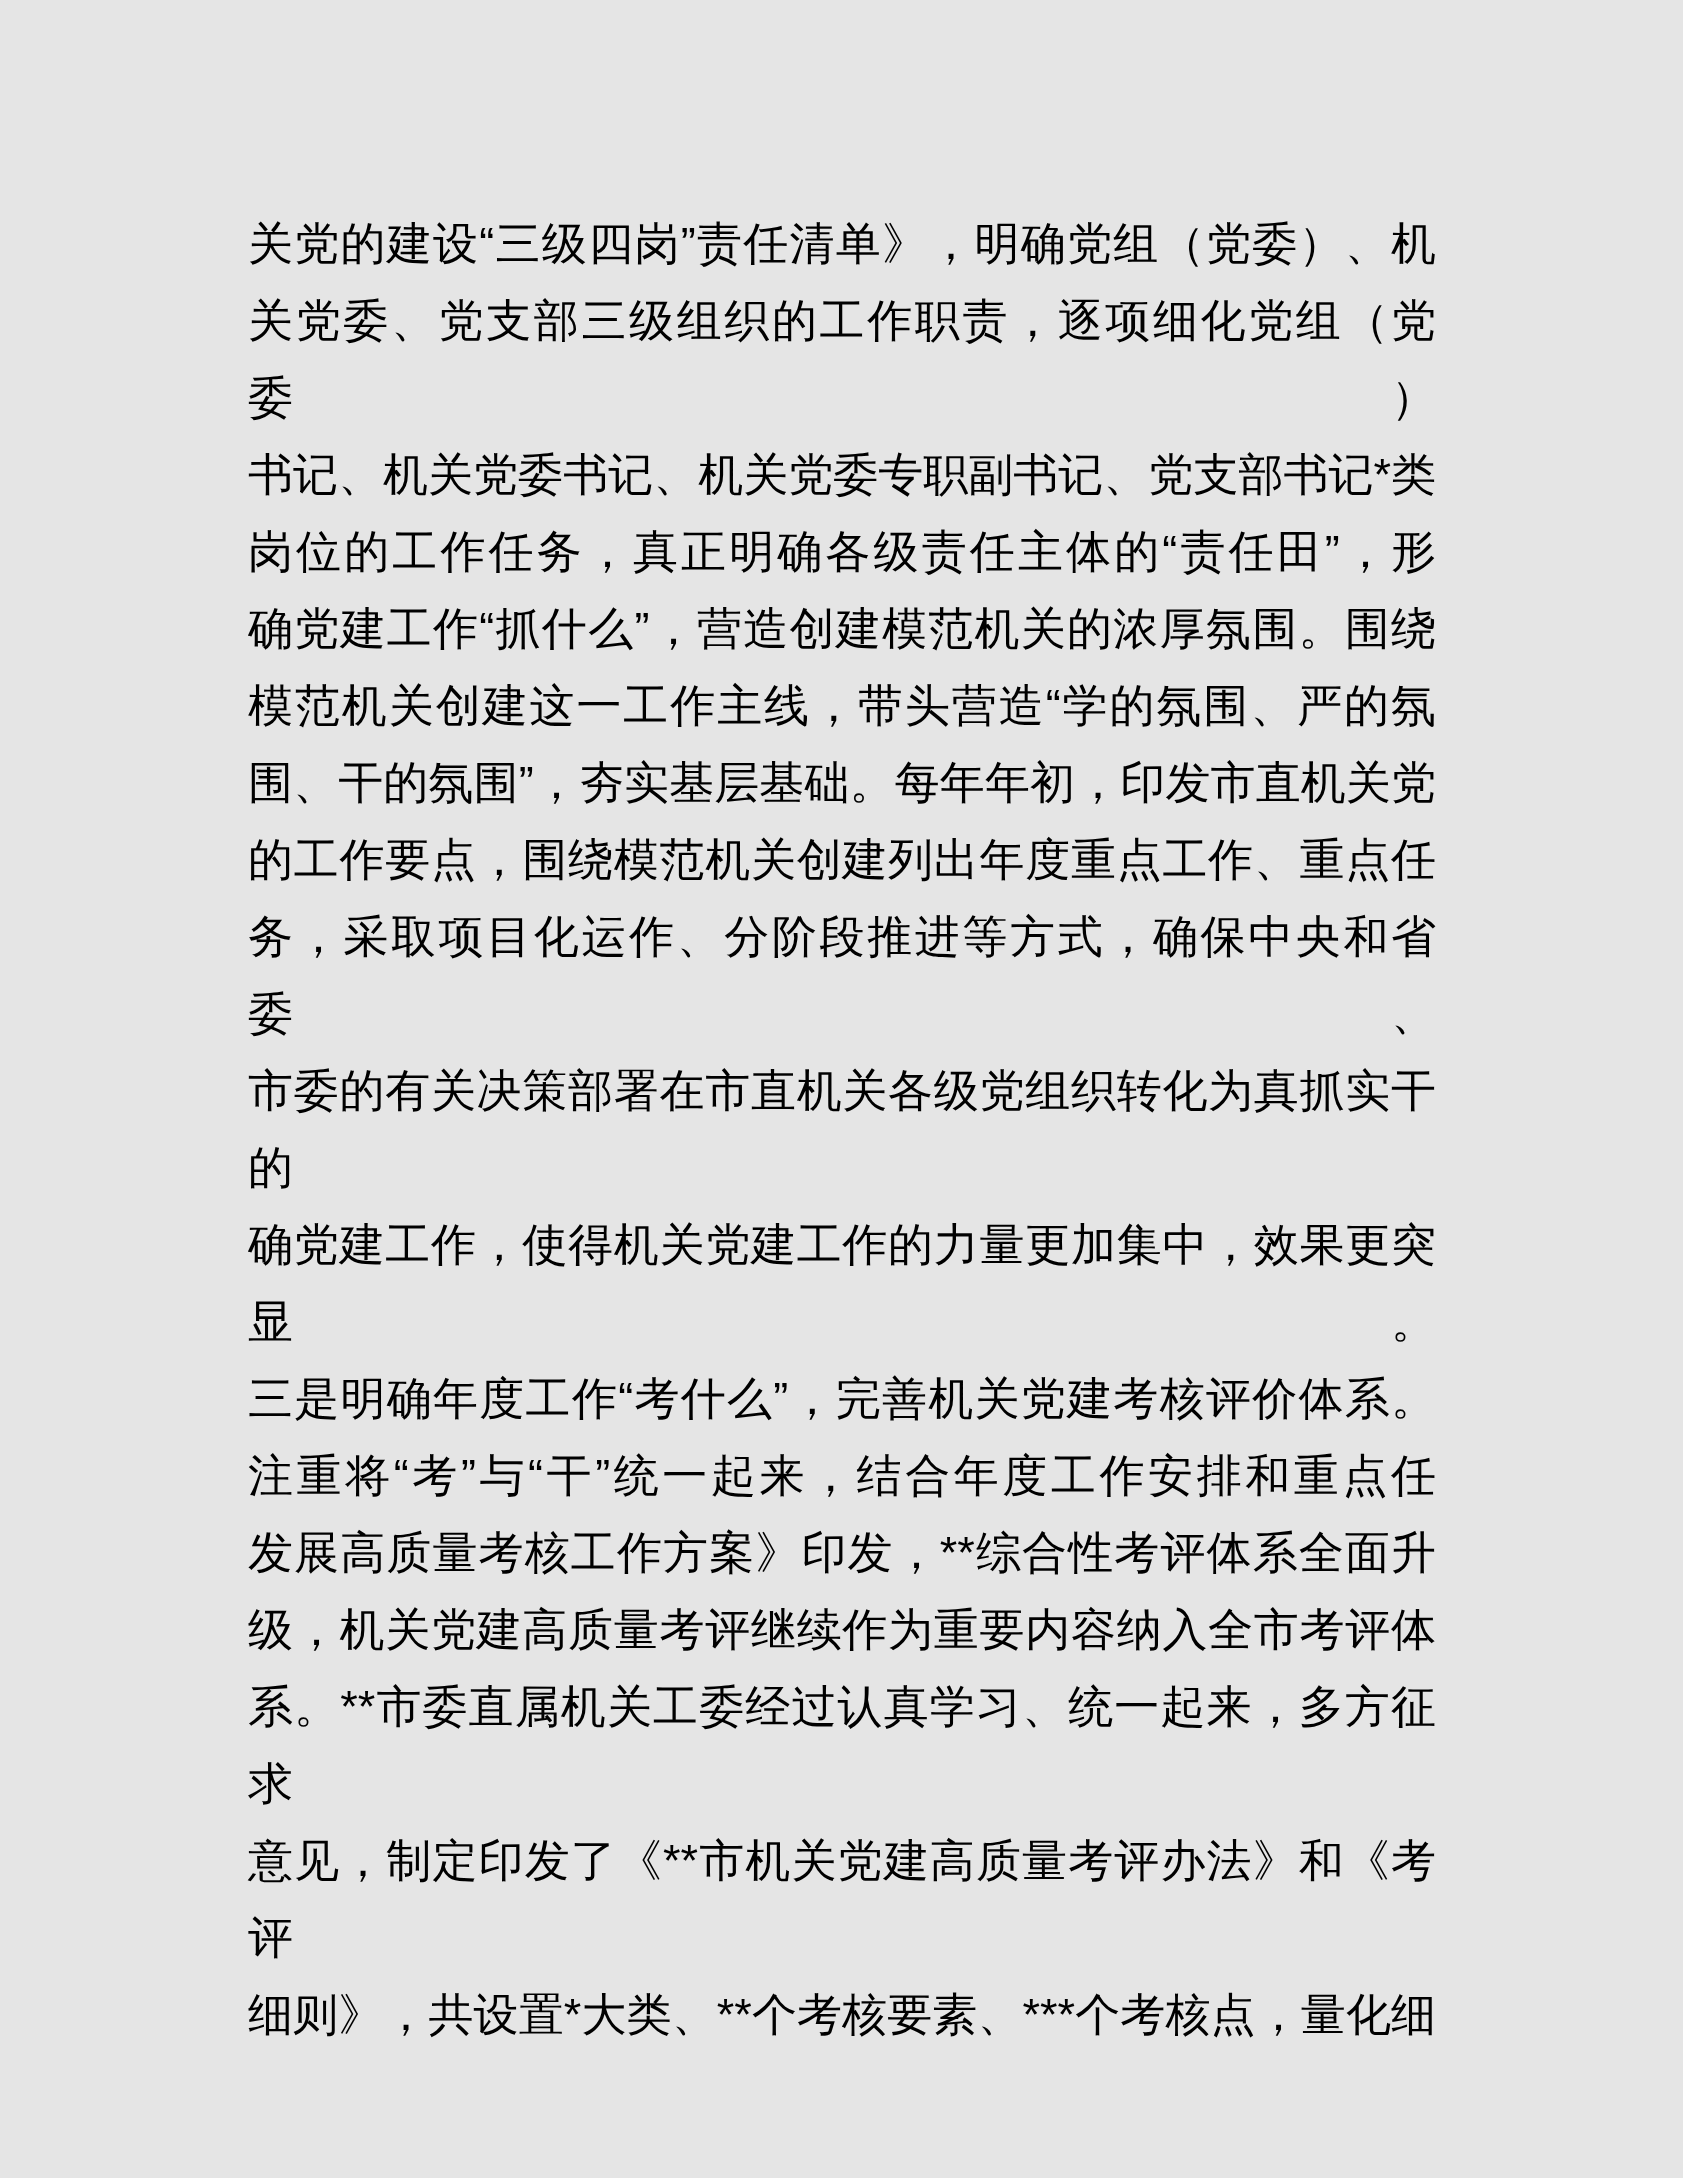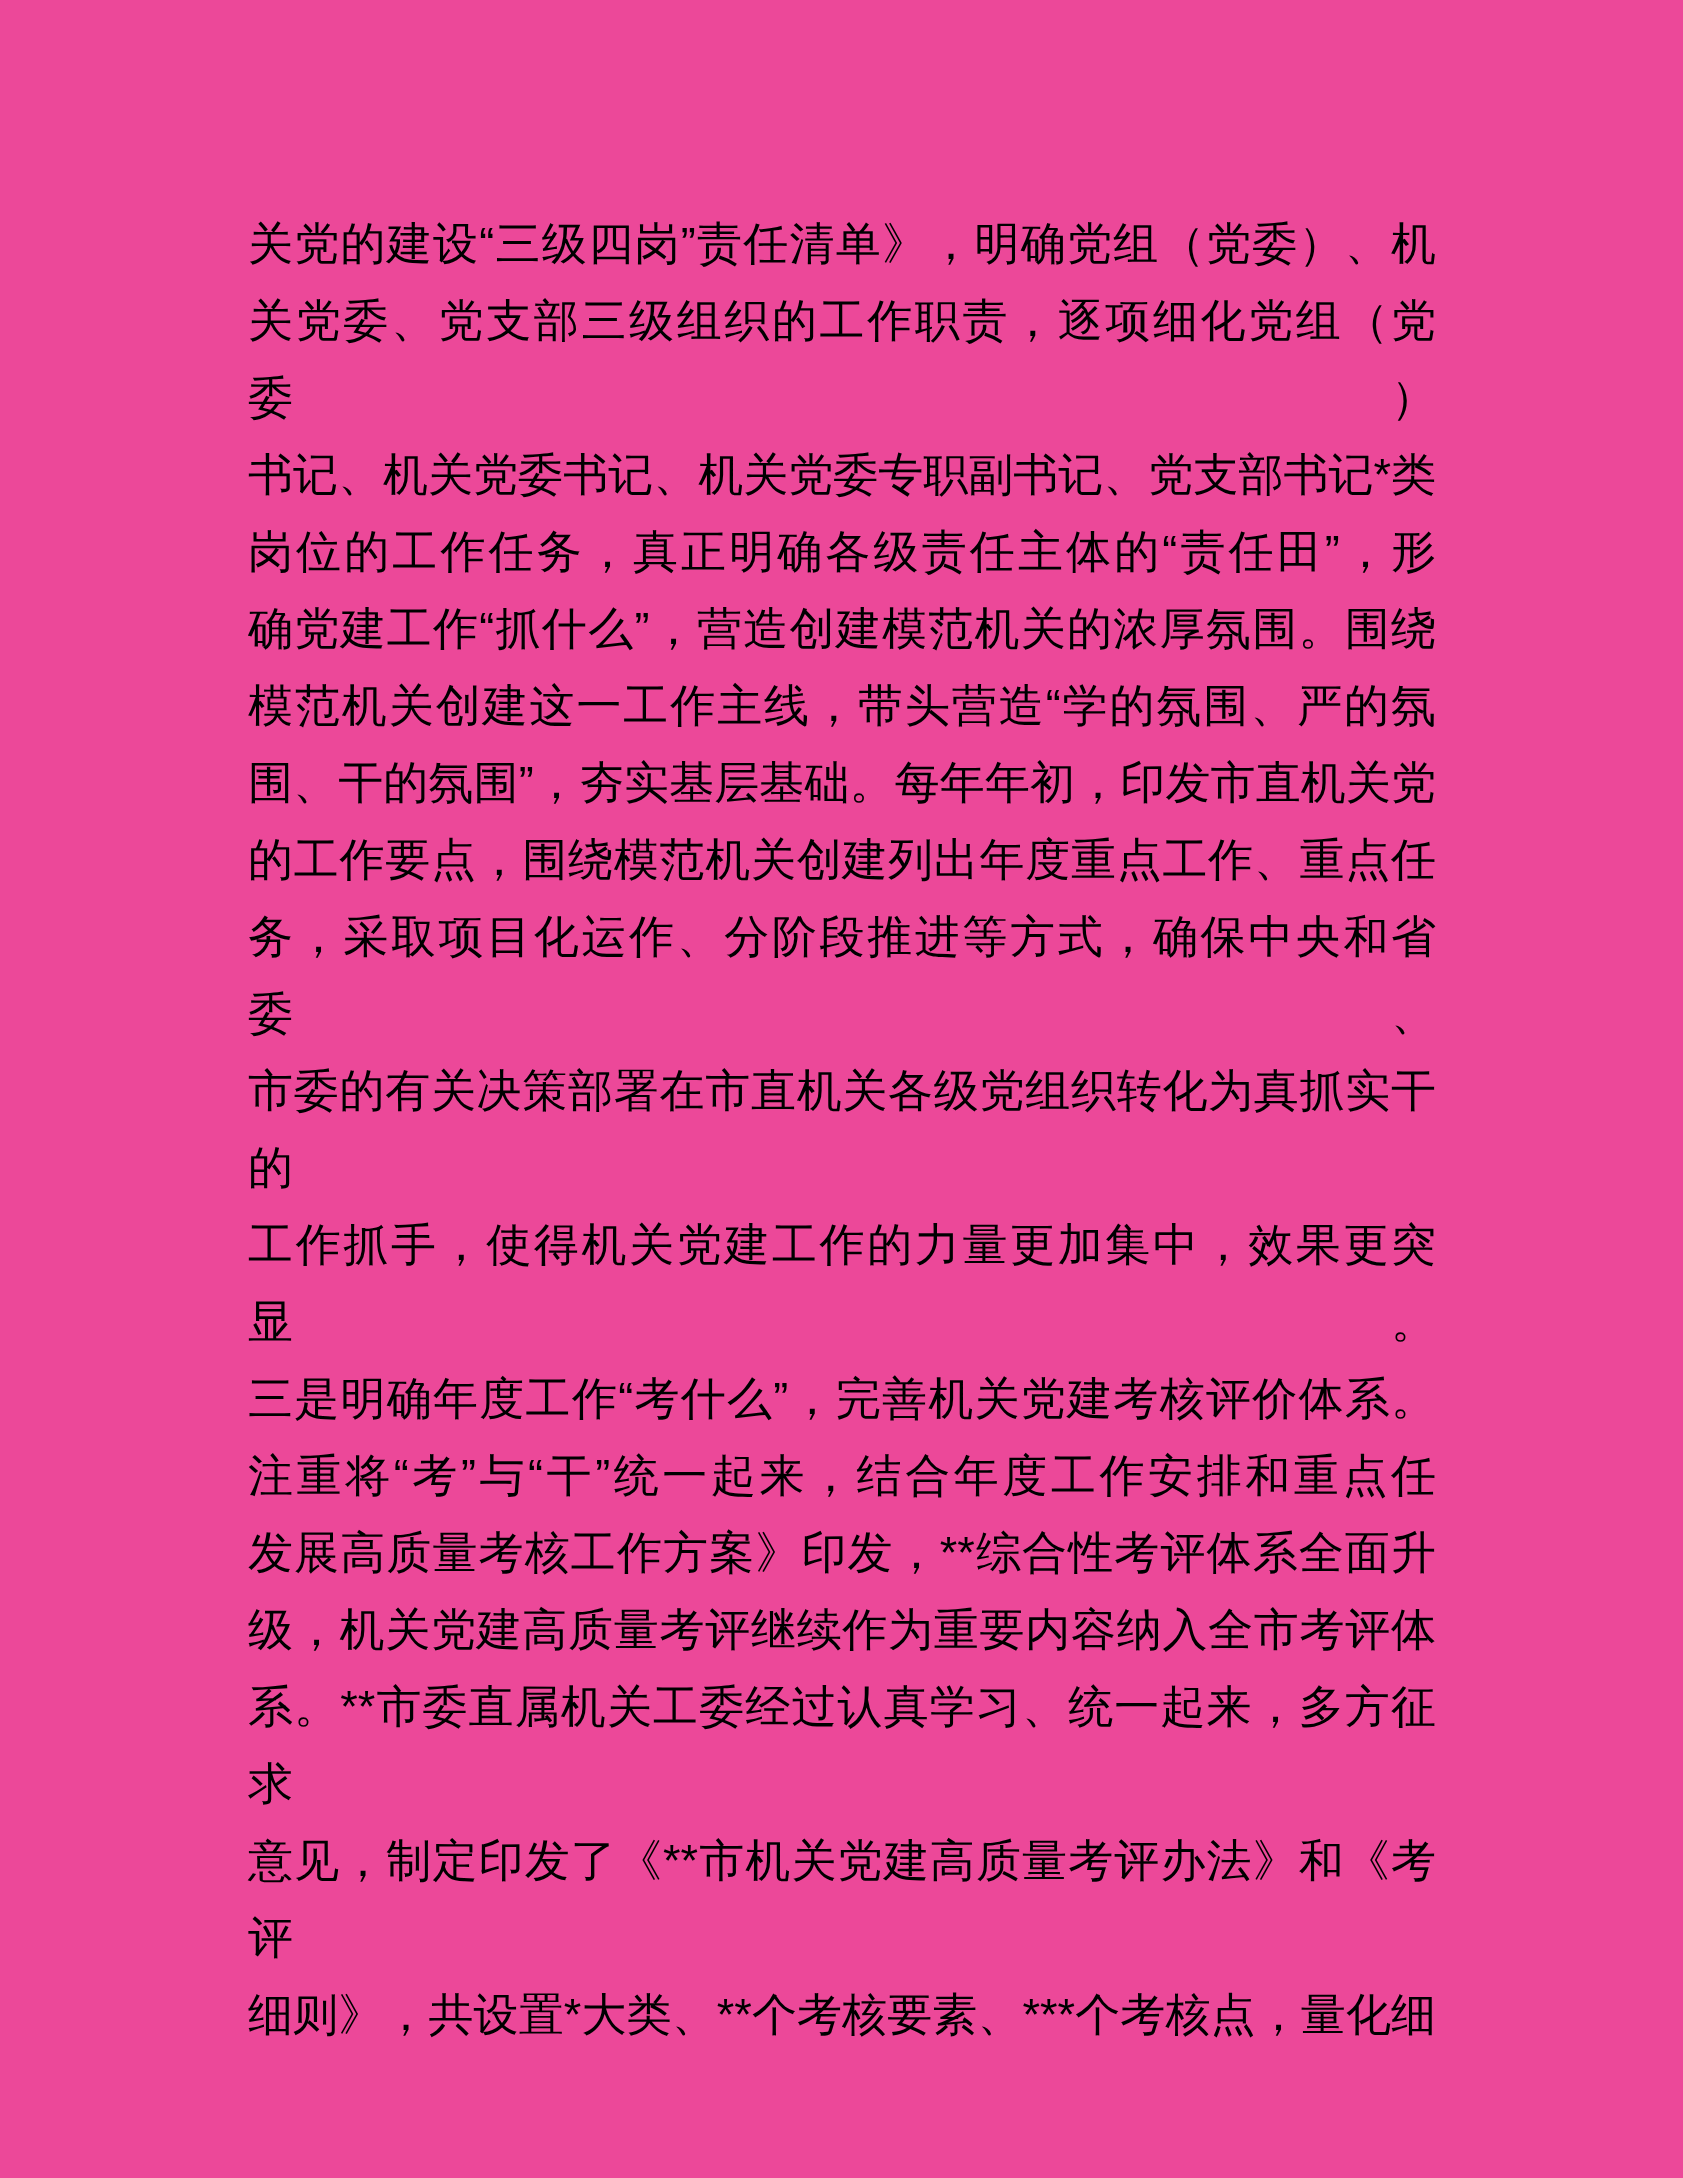--- a/index.html
+++ b/index.html
@@ -4,21 +4,21 @@
 <style>
   html, body {
     margin: 0;
     padding: 0;
     background: #ffffff;
   }
   .page {
     position: relative;
     width: 1683px;
     height: 2178px;
-    background: #ec4899;
+    background: #e5e5e5;
     overflow: hidden;
     font-family: "Liberation Sans", sans-serif;
   }
   .text-block {
     position: absolute;
     left: 248px;
     top: 205px;
     width: 1188px;
     color: #000000;
   }
@@ -41,21 +41,21 @@
       <div class="line">关党的建设“三级四岗”责任清单》，明确党组（党委）、机</div>
       <div class="line">关党委、党支部三级组织的工作职责，逐项细化党组（党委）</div>
       <div class="line">书记、机关党委书记、机关党委专职副书记、党支部书记*类</div>
       <div class="line">岗位的工作任务，真正明确各级责任主体的“责任田”，形</div>
       <div class="line">确党建工作“抓什么”，营造创建模范机关的浓厚氛围。围绕</div>
       <div class="line">模范机关创建这一工作主线，带头营造“学的氛围、严的氛</div>
       <div class="line">围、干的氛围”，夯实基层基础。每年年初，印发市直机关党</div>
       <div class="line">的工作要点，围绕模范机关创建列出年度重点工作、重点任</div>
       <div class="line">务，采取项目化运作、分阶段推进等方式，确保中央和省委、</div>
       <div class="line">市委的有关决策部署在市直机关各级党组织转化为真抓实干的</div>
-      <div class="line">工作抓手，使得机关党建工作的力量更加集中，效果更突显。</div>
+      <div class="line">确党建工作，使得机关党建工作的力量更加集中，效果更突显。</div>
       <div class="line">三是明确年度工作“考什么”，完善机关党建考核评价体系。</div>
       <div class="line">注重将“考”与“干”统一起来，结合年度工作安排和重点任</div>
       <div class="line">发展高质量考核工作方案》印发，**综合性考评体系全面升</div>
       <div class="line">级，机关党建高质量考评继续作为重要内容纳入全市考评体</div>
       <div class="line">系。**市委直属机关工委经过认真学习、统一起来，多方征求</div>
       <div class="line">意见，制定印发了《**市机关党建高质量考评办法》和《考评</div>
       <div class="line">细则》，共设置*大类、**个考核要素、***个考核点，量化细</div>
     </div>
 </div>
 

